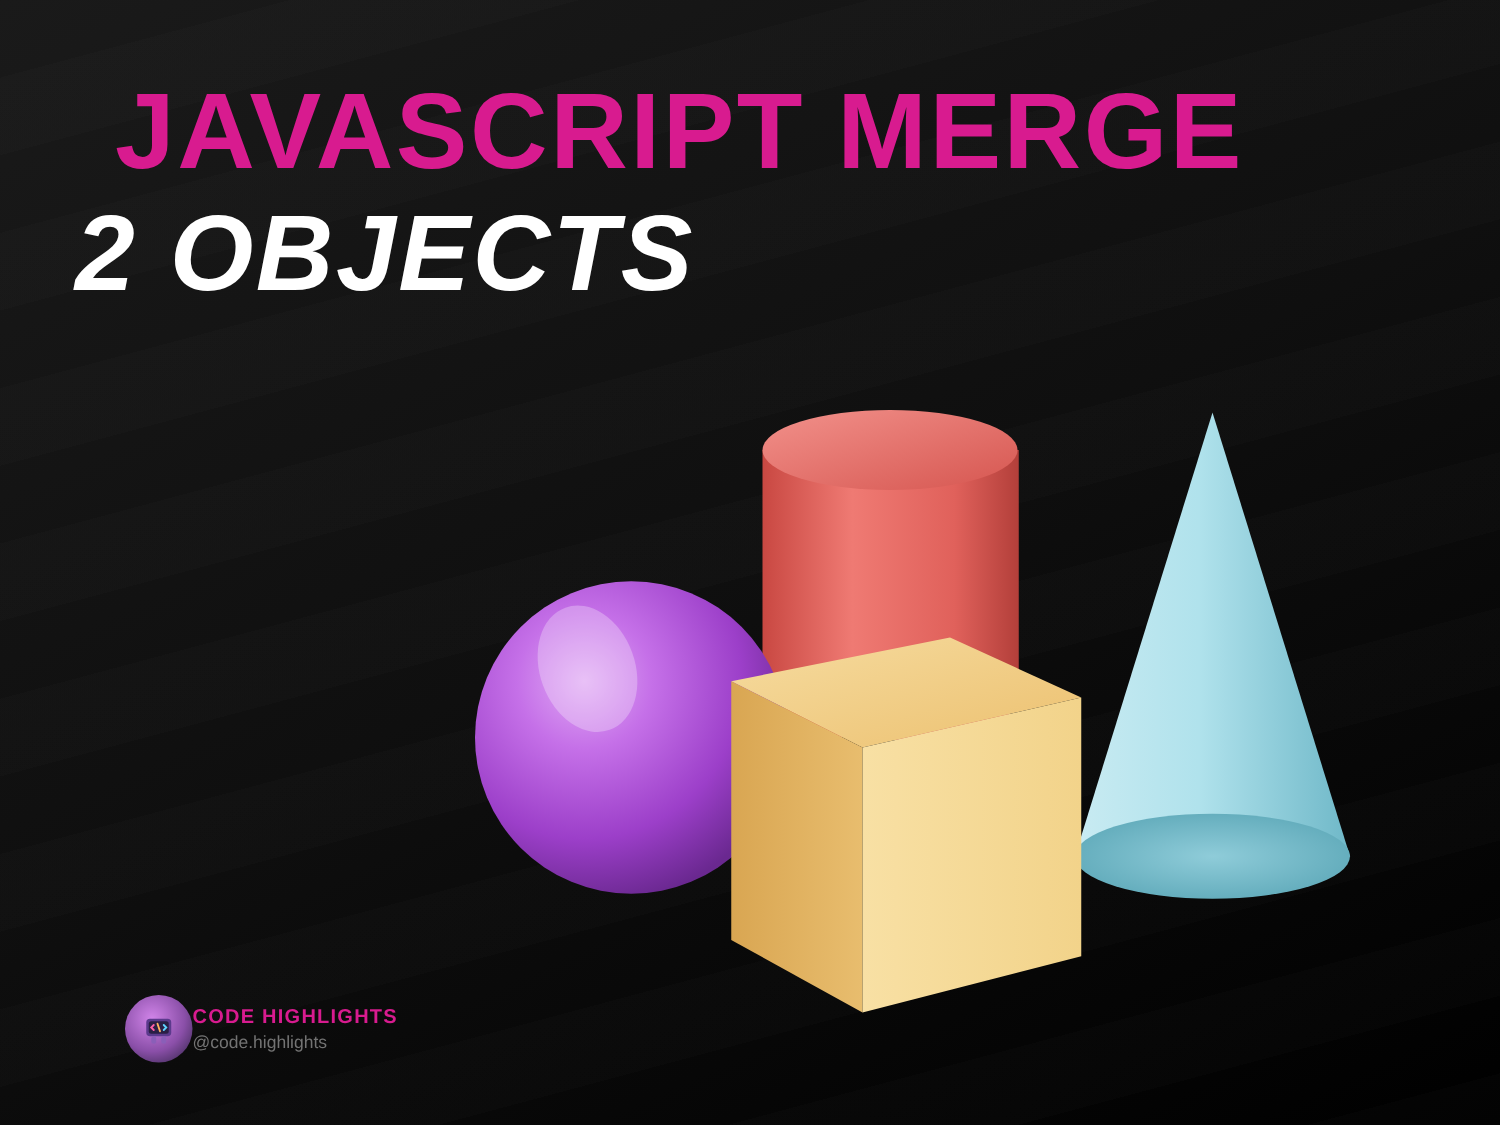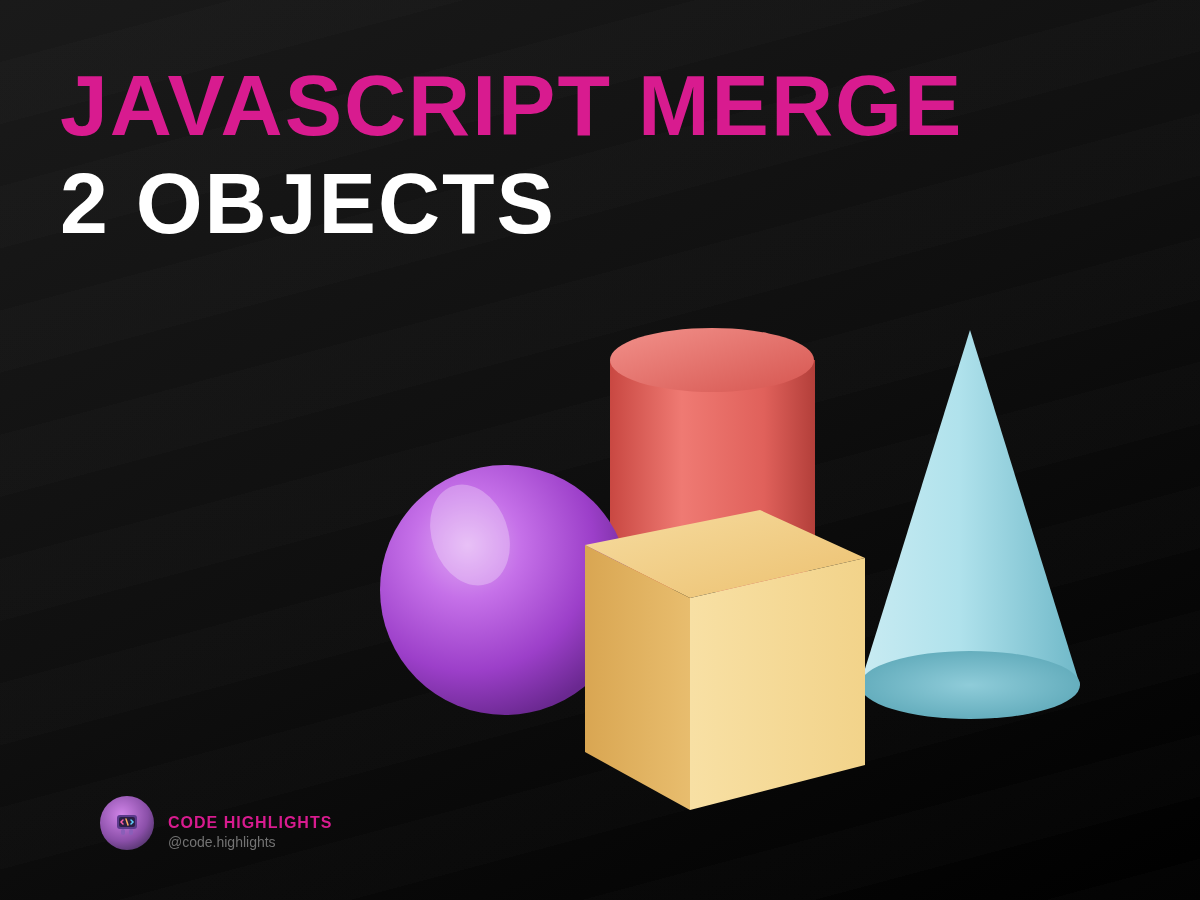--- a/index.html
+++ b/index.html
@@ -28,43 +28,45 @@
     position: absolute;
     top: 60px;
     left: 60px;
   }
   .title-line1 {
     font-size: 86px;
     font-weight: 900;
     color: #d81b8f;
     letter-spacing: 2px;
     line-height: 1.05;
+    margin-left: 32px;
   }
   .title-line2 {
     font-size: 86px;
     font-weight: 900;
     color: #ffffff;
     letter-spacing: 2px;
     line-height: 1.1;
     margin-top: 6px;
+    font-style: italic;
   }
   .shapes {
     position: absolute;
     top: 320px;
     left: 380px;
     width: 720px;
     height: 520px;
   }
   .footer {
     position: absolute;
     bottom: 50px;
     left: 100px;
     display: flex;
-    align-items: flex-end;
-    gap: 14px;
+    align-items: center;
+    gap: 0;
   }
   .avatar {
     width: 54px;
     height: 54px;
     border-radius: 50%;
     background: radial-gradient(circle at 40% 35%, #d084e8 0%, #8a4fa8 55%, #2a2040 100%);
     display: flex;
     align-items: center;
     justify-content: center;
     position: relative;

